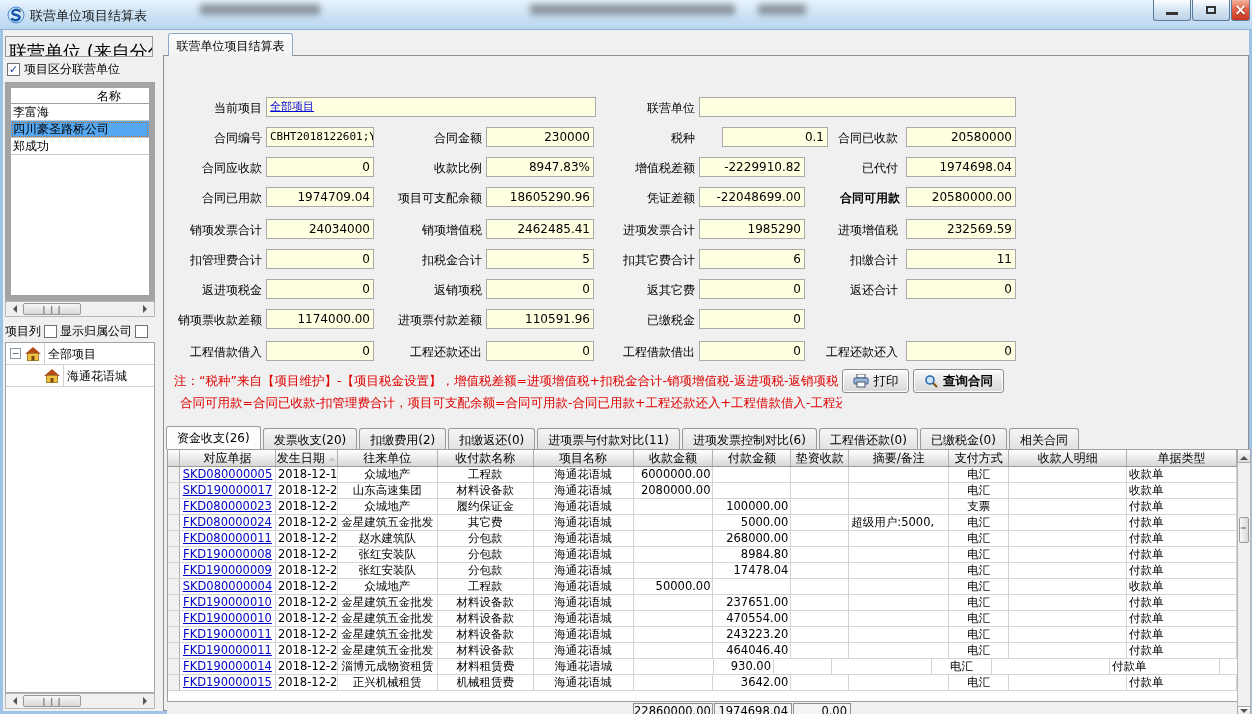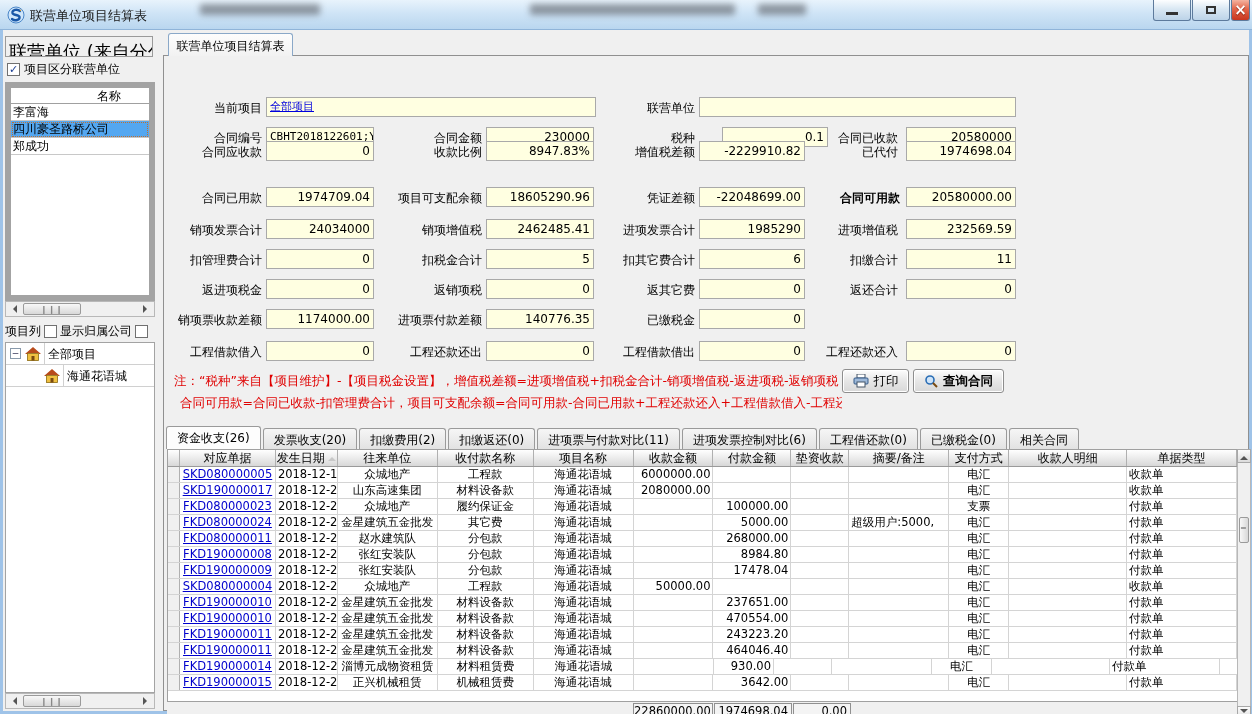--- a/index.html
+++ b/index.html
@@ -182,21 +182,21 @@
           <div class="form-row" style="top: 71px;">
             <div class="flabel" style="left: 2px; width: 96px;">合同编号</div>
             <div class="ffield left" style="left: 102px; width: 108px;">CBHT2018122601;YN</div>
             <div class="flabel" style="left: 214px; width: 104px;">合同金额</div>
             <div class="ffield" style="left: 322px; width: 108px;">230000</div>
             <div class="flabel" style="left: 434px; width: 97px;">税种</div>
             <div class="ffield" style="left: 558px; width: 106px;">0.1</div>
             <div class="flabel" style="left: 645px; width: 89px;">合同已收款</div>
             <div class="ffield" style="left: 742px; width: 110px;">20580000</div>
           </div>
-          <div class="form-row" style="top: 85px;">
+          <div class="form-row" style="top: 101px;">
             <div class="flabel" style="left: 2px; width: 96px;">合同应收款</div>
             <div class="ffield" style="left: 102px; width: 108px;">0</div>
             <div class="flabel" style="left: 214px; width: 104px;">收款比例</div>
             <div class="ffield" style="left: 322px; width: 108px;">8947.83%</div>
             <div class="flabel" style="left: 434px; width: 97px;">增值税差额</div>
             <div class="ffield" style="left: 535px; width: 106px;">-2229910.82</div>
             <div class="flabel" style="left: 645px; width: 89px;">已代付</div>
             <div class="ffield" style="left: 742px; width: 110px;">1974698.04</div>
           </div>
           <div class="form-row" style="top: 131px;">
@@ -236,21 +236,21 @@
             <div class="ffield" style="left: 322px; width: 108px;">0</div>
             <div class="flabel" style="left: 434px; width: 97px;">返其它费</div>
             <div class="ffield" style="left: 535px; width: 106px;">0</div>
             <div class="flabel" style="left: 645px; width: 89px;">返还合计</div>
             <div class="ffield" style="left: 742px; width: 110px;">0</div>
           </div>
           <div class="form-row" style="top: 253px;">
             <div class="flabel" style="left: 2px; width: 96px;">销项票收款差额</div>
             <div class="ffield" style="left: 102px; width: 108px;">1174000.00</div>
             <div class="flabel" style="left: 214px; width: 104px;">进项票付款差额</div>
-            <div class="ffield" style="left: 322px; width: 108px;">140776.35</div>
+            <div class="ffield" style="left: 322px; width: 108px;">110591.96</div>
             <div class="flabel" style="left: 434px; width: 97px;">已缴税金</div>
             <div class="ffield" style="left: 535px; width: 106px;">0</div>
           </div>
           <div class="form-row" style="top: 285px;">
             <div class="flabel" style="left: 2px; width: 96px;">工程借款借入</div>
             <div class="ffield" style="left: 102px; width: 108px;">0</div>
             <div class="flabel" style="left: 214px; width: 104px;">工程还款还出</div>
             <div class="ffield" style="left: 322px; width: 108px;">0</div>
             <div class="flabel" style="left: 434px; width: 97px;">工程借款借出</div>
             <div class="ffield" style="left: 535px; width: 106px;">0</div>

